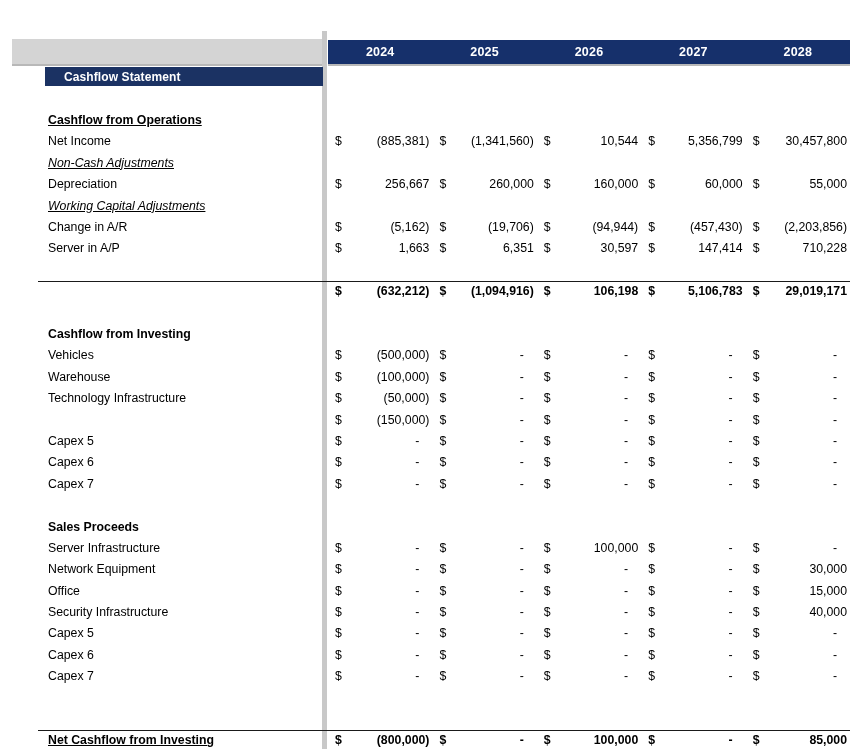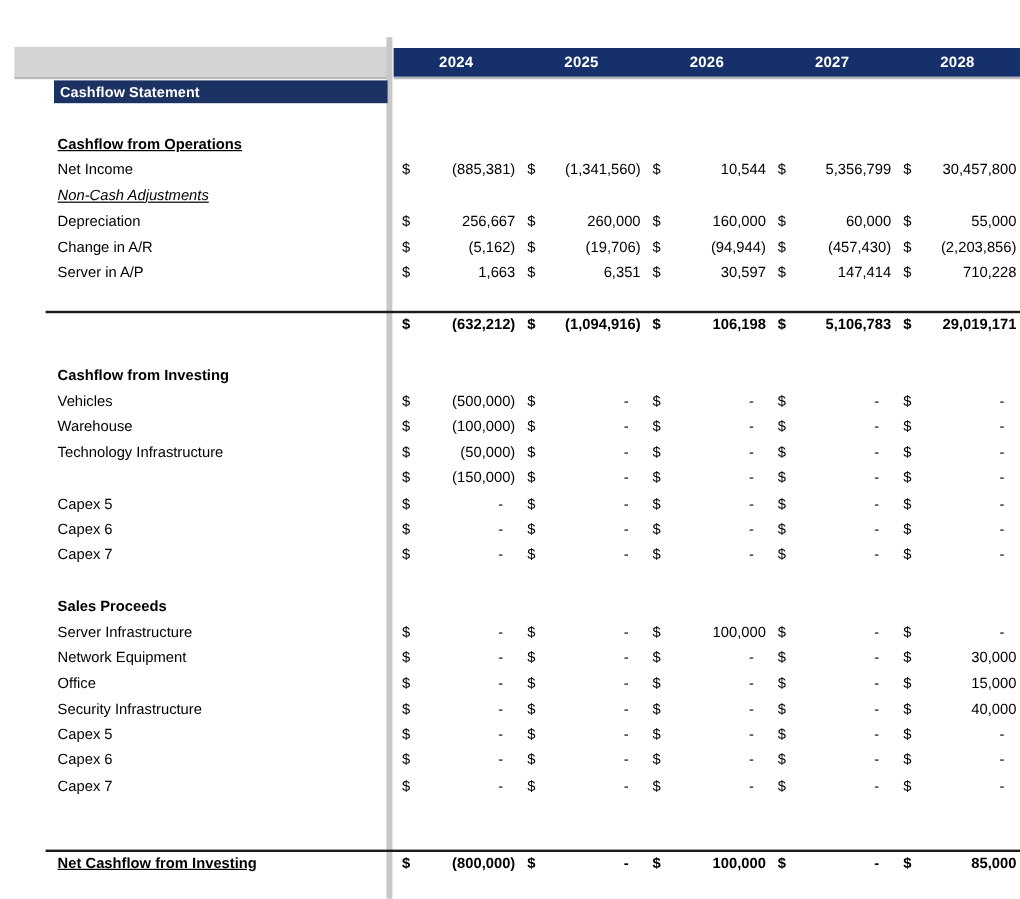--- a/index.html
+++ b/index.html
@@ -75,21 +75,21 @@
   .title-bar {
     position: absolute;
     left: 33px; top: 36px;
     width: 278px; height: 19px;
     background: #1b3263;
     color: #ffffff;
     font-size: 12px;
     font-weight: bold;
     display: flex;
     align-items: center;
-    padding-left: 5px;
+    padding-left: 19px;
     box-sizing: border-box;
     letter-spacing: .1px;
   }
 
   
   .rows {
     position: absolute;
     left: 0;
     top: 57px;
     width: 706px;
@@ -234,20 +234,23 @@
             <span class="cur">$</span>
             <span class="num">60,000</span>
           </div>
           <div class="cell">
             <span class="cur">$</span>
             <span class="num">55,000</span>
           </div>
         </div>
       </div>
       <div class="row">
+        <div class="label i u">Working Capital Adjustments</div>
+      </div>
+      <div class="row">
         <div class="label ">Change in A/R</div>
         <div class="cells">
           <div class="cell">
             <span class="cur">$</span>
             <span class="num">(5,162)</span>
           </div>
           <div class="cell">
             <span class="cur">$</span>
             <span class="num">(19,706)</span>
           </div>

